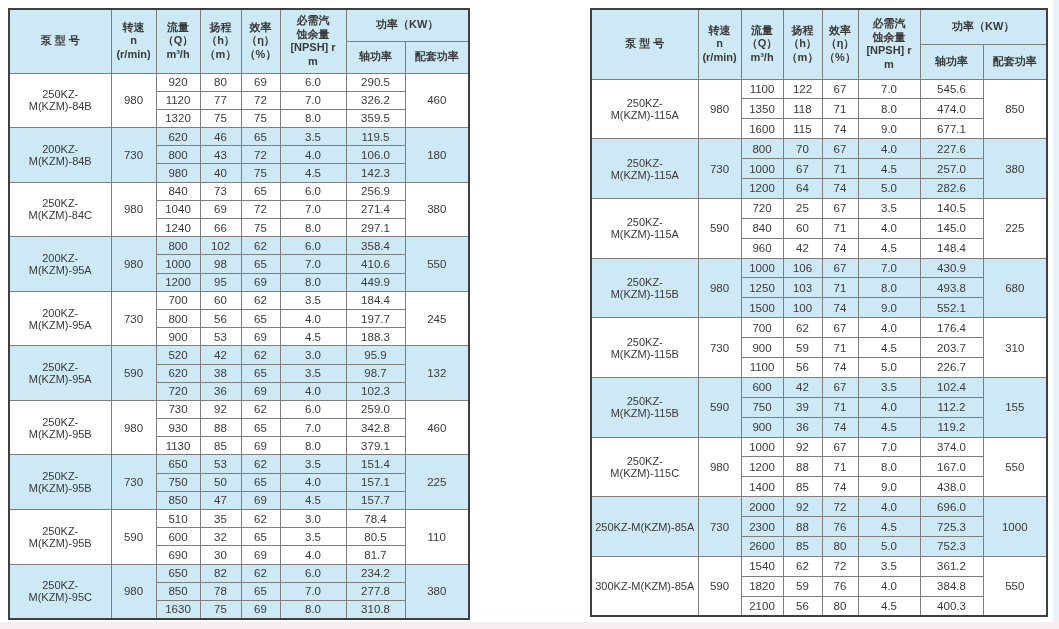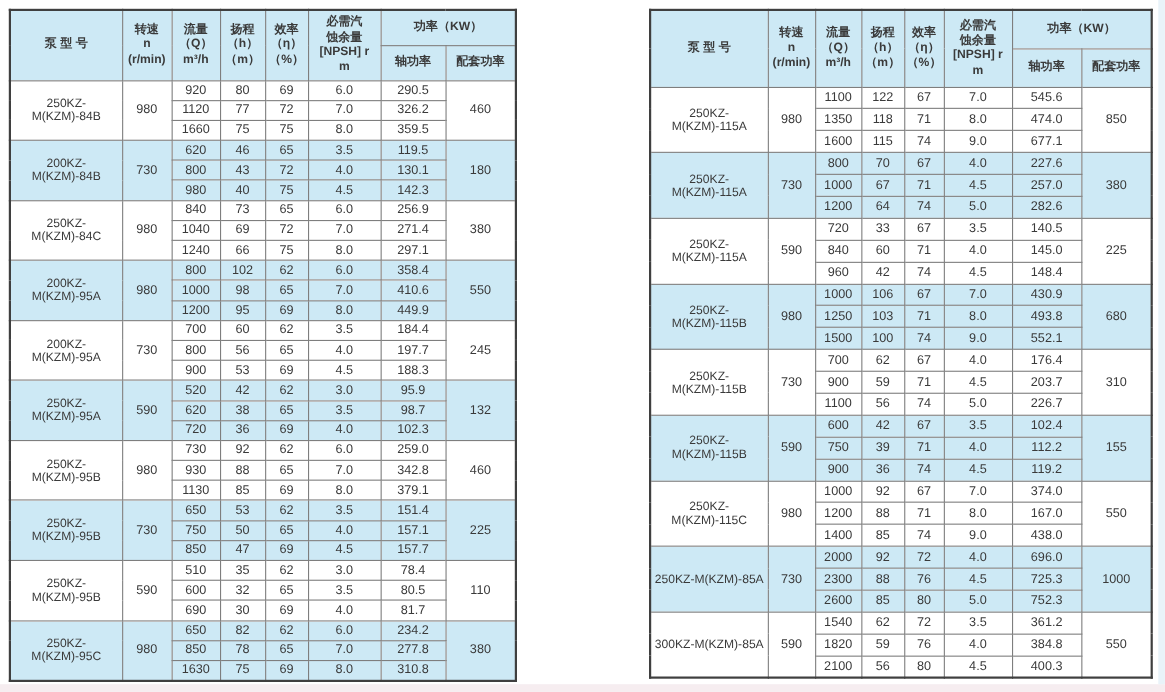--- a/index.html
+++ b/index.html
@@ -82,42 +82,42 @@
           <td rowspan="3">460</td>
         </tr>
         <tr>
           <td>1120</td>
           <td>77</td>
           <td>72</td>
           <td>7.0</td>
           <td>326.2</td>
         </tr>
         <tr>
-          <td>1660</td>
+          <td>1320</td>
           <td>75</td>
           <td>75</td>
           <td>8.0</td>
           <td>359.5</td>
         </tr>
         <tr class="blue g-start">
           <td rowspan="3" class="model-cell">200KZ-M(KZM)-84B</td>
           <td rowspan="3">730</td>
           <td>620</td>
           <td>46</td>
           <td>65</td>
           <td>3.5</td>
           <td>119.5</td>
           <td rowspan="3">180</td>
         </tr>
         <tr class="blue">
           <td>800</td>
           <td>43</td>
           <td>72</td>
           <td>4.0</td>
-          <td>130.1</td>
+          <td>106.0</td>
         </tr>
         <tr class="blue">
           <td>980</td>
           <td>40</td>
           <td>75</td>
           <td>4.5</td>
           <td>142.3</td>
         </tr>
         <tr class="g-start">
           <td rowspan="3" class="model-cell">250KZ-M(KZM)-84C</td>
@@ -397,21 +397,21 @@
           <td>1200</td>
           <td>64</td>
           <td>74</td>
           <td>5.0</td>
           <td>282.6</td>
         </tr>
         <tr class="g-start">
           <td rowspan="3" class="model-cell">250KZ-M(KZM)-115A</td>
           <td rowspan="3">590</td>
           <td>720</td>
-          <td>33</td>
+          <td>25</td>
           <td>67</td>
           <td>3.5</td>
           <td>140.5</td>
           <td rowspan="3">225</td>
         </tr>
         <tr>
           <td>840</td>
           <td>60</td>
           <td>71</td>
           <td>4.0</td>

